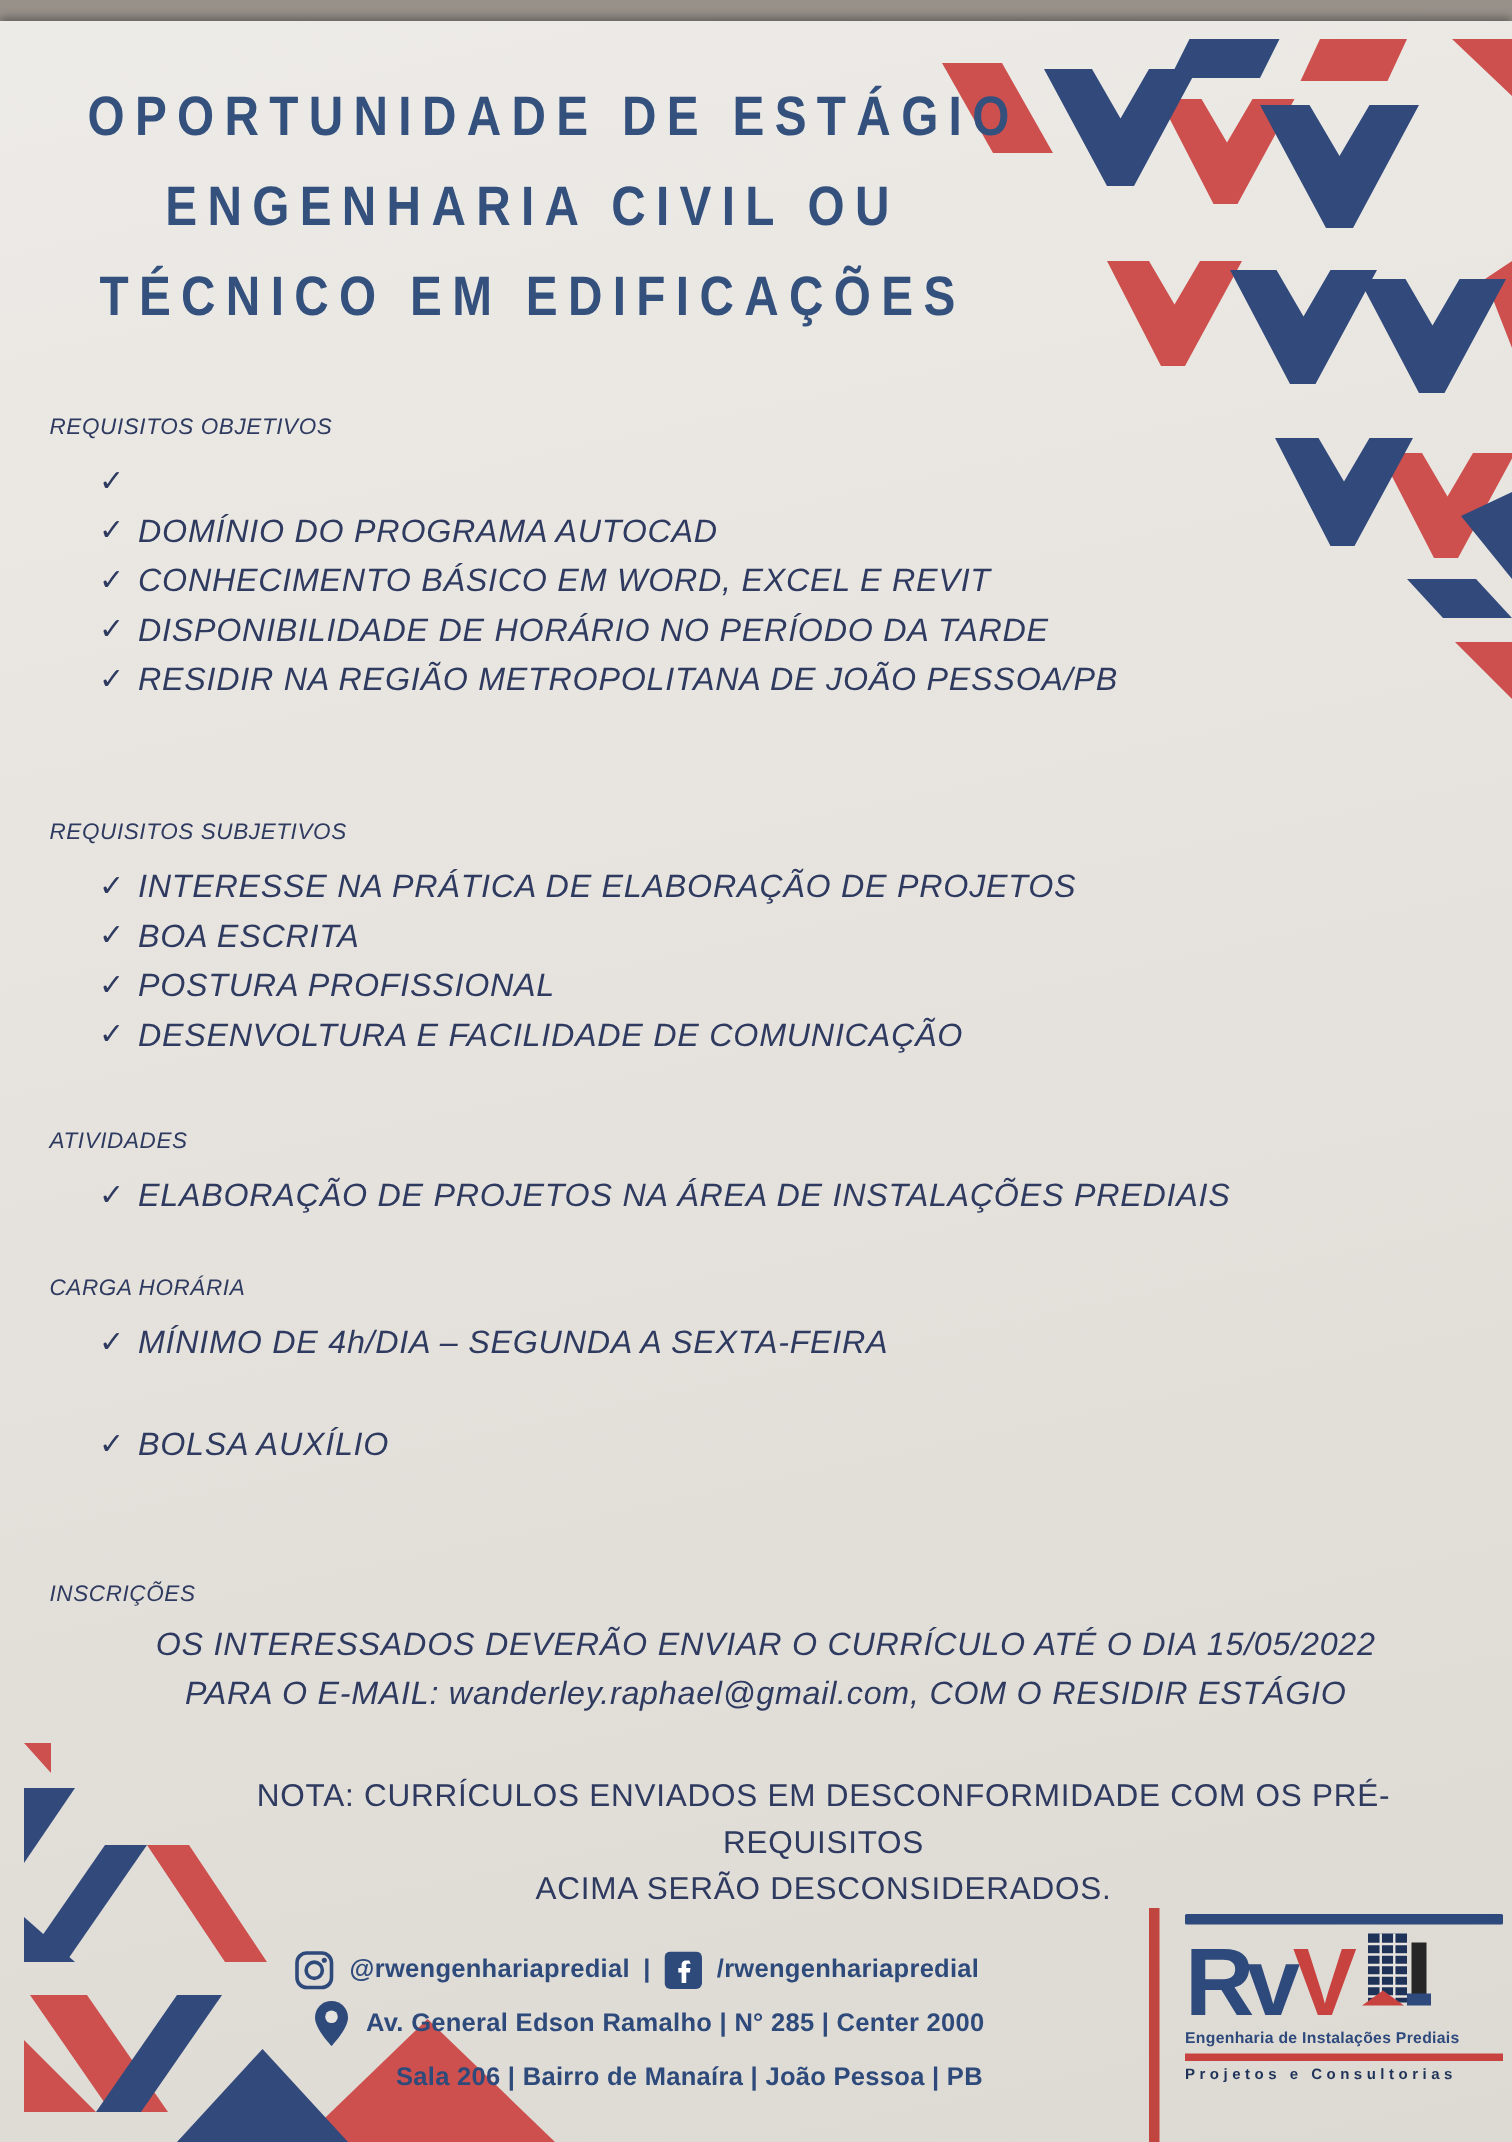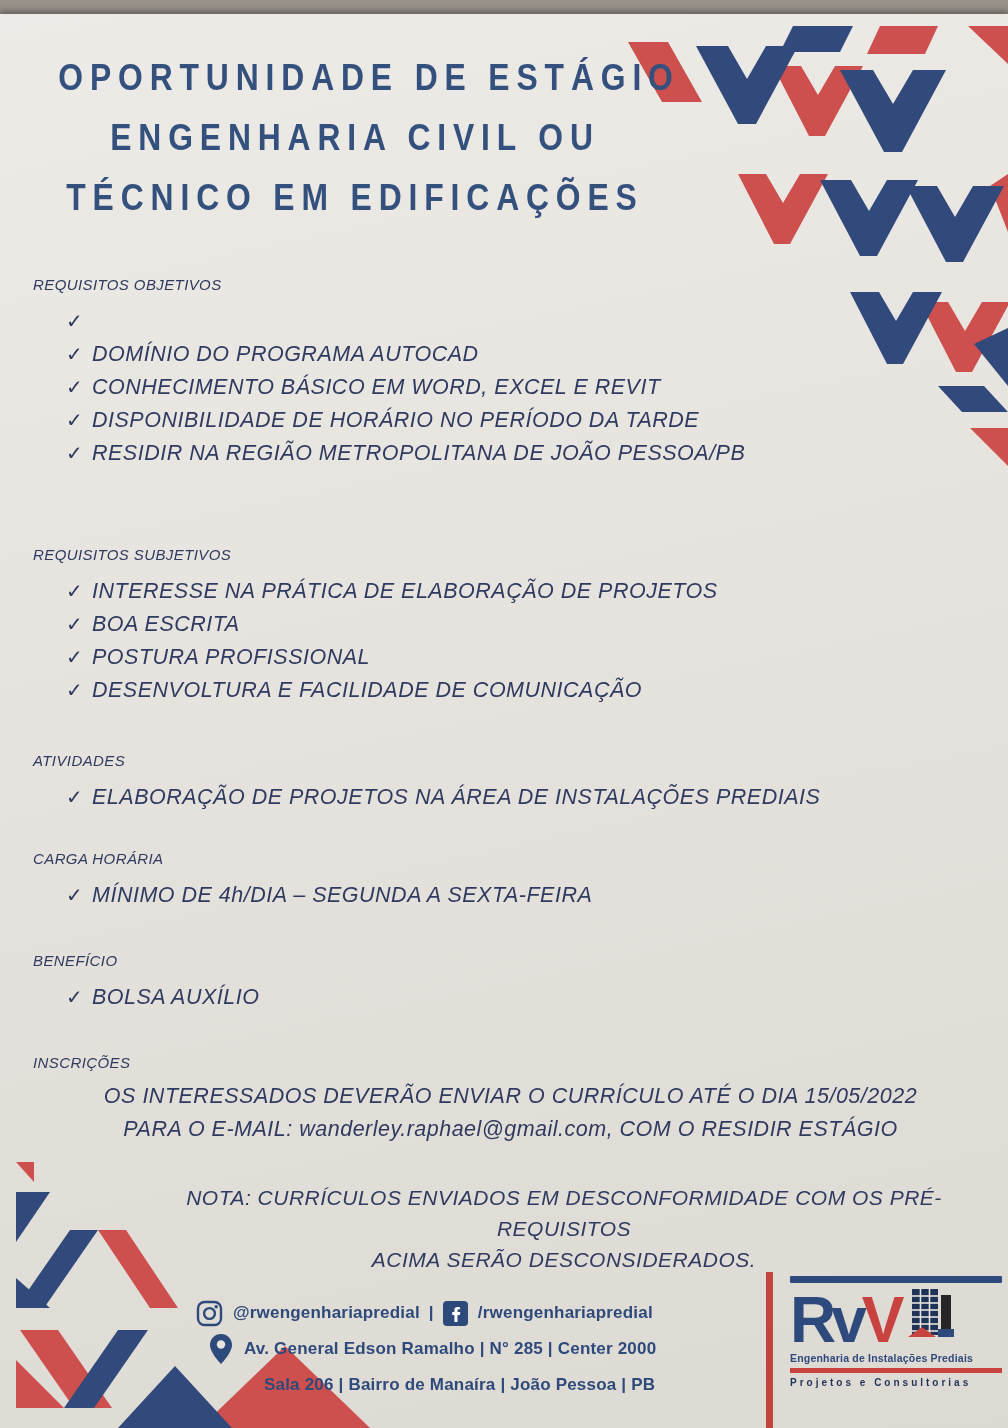--- a/index.html
+++ b/index.html
@@ -29,21 +29,21 @@
   }
   
   .sec{position:absolute;left:33px;right:20px;color:#2e3a5f;font-style:italic;}
   .sec-heading{font-size:15px;line-height:34px;letter-spacing:.4px;font-weight:500;}
   .items{padding-left:33px;margin-top:3px;}
   .item{display:flex;align-items:flex-start;line-height:33px;}
   .check{flex:0 0 26px;font-size:20px;font-style:normal;color:#2e3a5f;}
   .item-text{font-size:21.5px;letter-spacing:.5px;}
   .plain-line{font-size:21.5px;line-height:33px;letter-spacing:.5px;text-align:center;}
   
-  .note{position:absolute;left:124px;top:1168px;width:880px;color:#2e3a5f;font-style:italic;}
+  .note{position:absolute;left:109px;top:1168px;width:880px;color:#2e3a5f;}
   .note .plain-line{font-size:21px;line-height:31px;}
   
   .contact{position:absolute;left:196px;top:1281px;color:#2d4a7b;font-weight:700;}
   .c-row{display:flex;align-items:center;font-size:17px;line-height:36px;letter-spacing:.2px;white-space:nowrap;}
   .c-row .ic{margin-right:10px;display:inline-flex;}
   .c-sep{margin:0 9px;}
   .addr2{padding-left:68px;}
   .addr1 .ic{margin-right:12px;margin-left:14px;}
   
   .logo-redbar{position:absolute;left:766px;top:1258px;width:7px;height:156px;background:#c0453f;}
@@ -175,21 +175,20 @@
       <div class="sec-heading">CARGA HORÁRIA</div>
       <div class="items">
         <div class="item">
           <span class="check">✓</span>
           <span class="item-text">MÍNIMO DE 4h/DIA – SEGUNDA A SEXTA-FEIRA</span>
         </div>
       </div>
     </div>
 
     <div class="sec" style="top:930px">
-      <div class="sec-heading">BENEFÍCIO</div>
       <div class="items">
         <div class="item">
           <span class="check">✓</span>
           <span class="item-text">BOLSA AUXÍLIO</span>
         </div>
       </div>
     </div>
 
     <div class="sec" style="top:1032px">
       <div class="sec-heading">INSCRIÇÕES</div>

